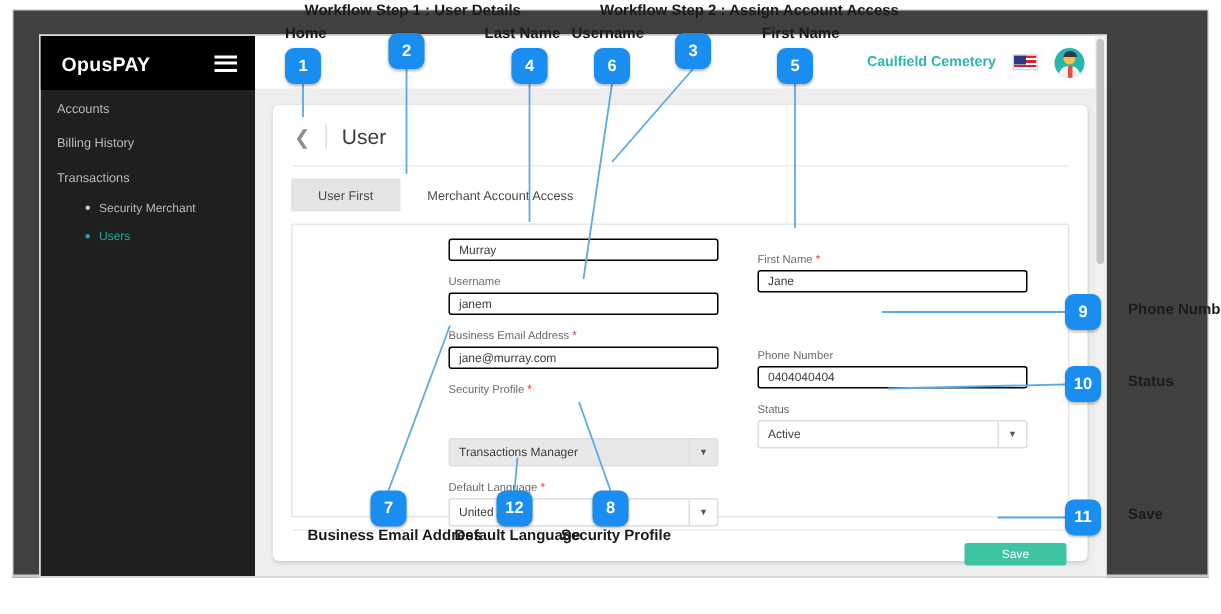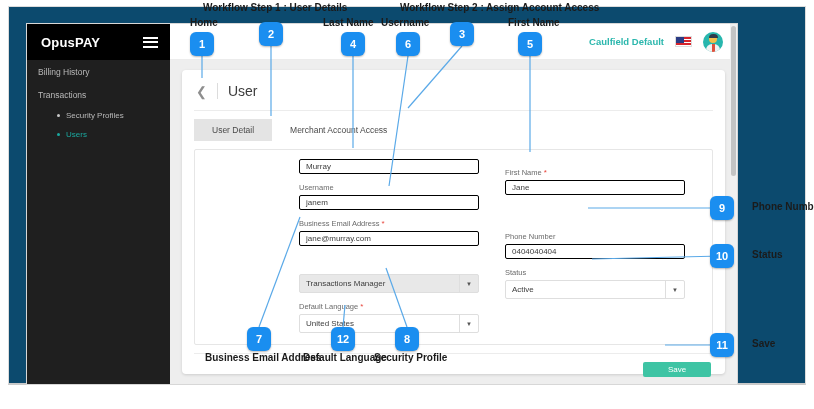--- a/index.html
+++ b/index.html
@@ -9,21 +9,21 @@
     background: #ffffff;
     font-family: "Liberation Sans", sans-serif;
     overflow: hidden;
   }
 
   
   #page {
     position: absolute;
     left: 8px; top: 6px;
     width: 798px; height: 379px;
-    background: #0c4a6e;
+    background: #404040;
     border: 1px solid #dcdcdc;
     border-bottom: 2px solid #c9c9c9;
   }
 
   
   #shot {
     position: absolute;
     left: 17px; top: 16px;
     width: 712px; height: 362px;
     background: #ffffff;
@@ -177,39 +177,42 @@
       <div id="brandbar">
         <span id="brand">OpusPAY</span>
         <span id="burger">
             <i></i>
             <i></i>
             <i></i>
           </span>
       </div>
 
       <div class="navitem">
+        <span>Accounts</span>
+      </div>
+      <div class="navitem">
         <span>Billing History</span>
       </div>
       <div class="navitem">
         <span>Transactions</span>
       </div>
       <div class="subitem">
         <span class="dot"></span>
-        <span>Security Profiles</span>
+        <span>Security Merchant</span>
       </div>
       <div class="subitem active">
         <span class="dot"></span>
         <span>Users</span>
       </div>
     </div>
 
     <div id="main">
 
       <div id="topbar">
-        <span id="merchant">Caulfield Default</span>
+        <span id="merchant">Caulfield Cemetery</span>
         <span class="flag">
           <span class="stripes"></span>
             <span class="canton"></span>
         </span>
         <span class="avatar">
           <span class="body"></span>
             <span class="tie"></span>
           <span class="head"></span>
             <span class="hair"></span>
         </span>
@@ -218,21 +221,21 @@
       <div id="card">
 
         <div id="cardhead">
           <span id="backchev">❮</span>
           <span id="vsep"></span>
           <span id="pagetitle">User</span>
         </div>
         <div id="headrule"></div>
 
         <div id="tabs">
-          <div class="tab active">User Detail</div>
+          <div class="tab active">User First</div>
           <div class="tab">Merchant Account Access</div>
         </div>
 
         <div id="formbox">
 
           <div class="col-l">
 
             <div class="field">
               <div class="finput">Murray</div>
             </div>
@@ -246,20 +249,24 @@
 
             <div class="field">
               <div class="flabel">
                 <span>Business Email Address</span>
                 <span class="req">*</span>
               </div>
               <div class="finput">jane@murray.com</div>
             </div>
 
             <div class="field">
+              <div class="flabel">
+                <span>Security Profile</span>
+                <span class="req">*</span>
+              </div>
               <div class="fselect grey">
                 <span>Transactions Manager</span>
                 <span class="caret">▼</span>
               </div>
             </div>
 
             <div class="field">
               <div class="flabel">
                 <span>Default Language</span>
                 <span class="req">*</span>

